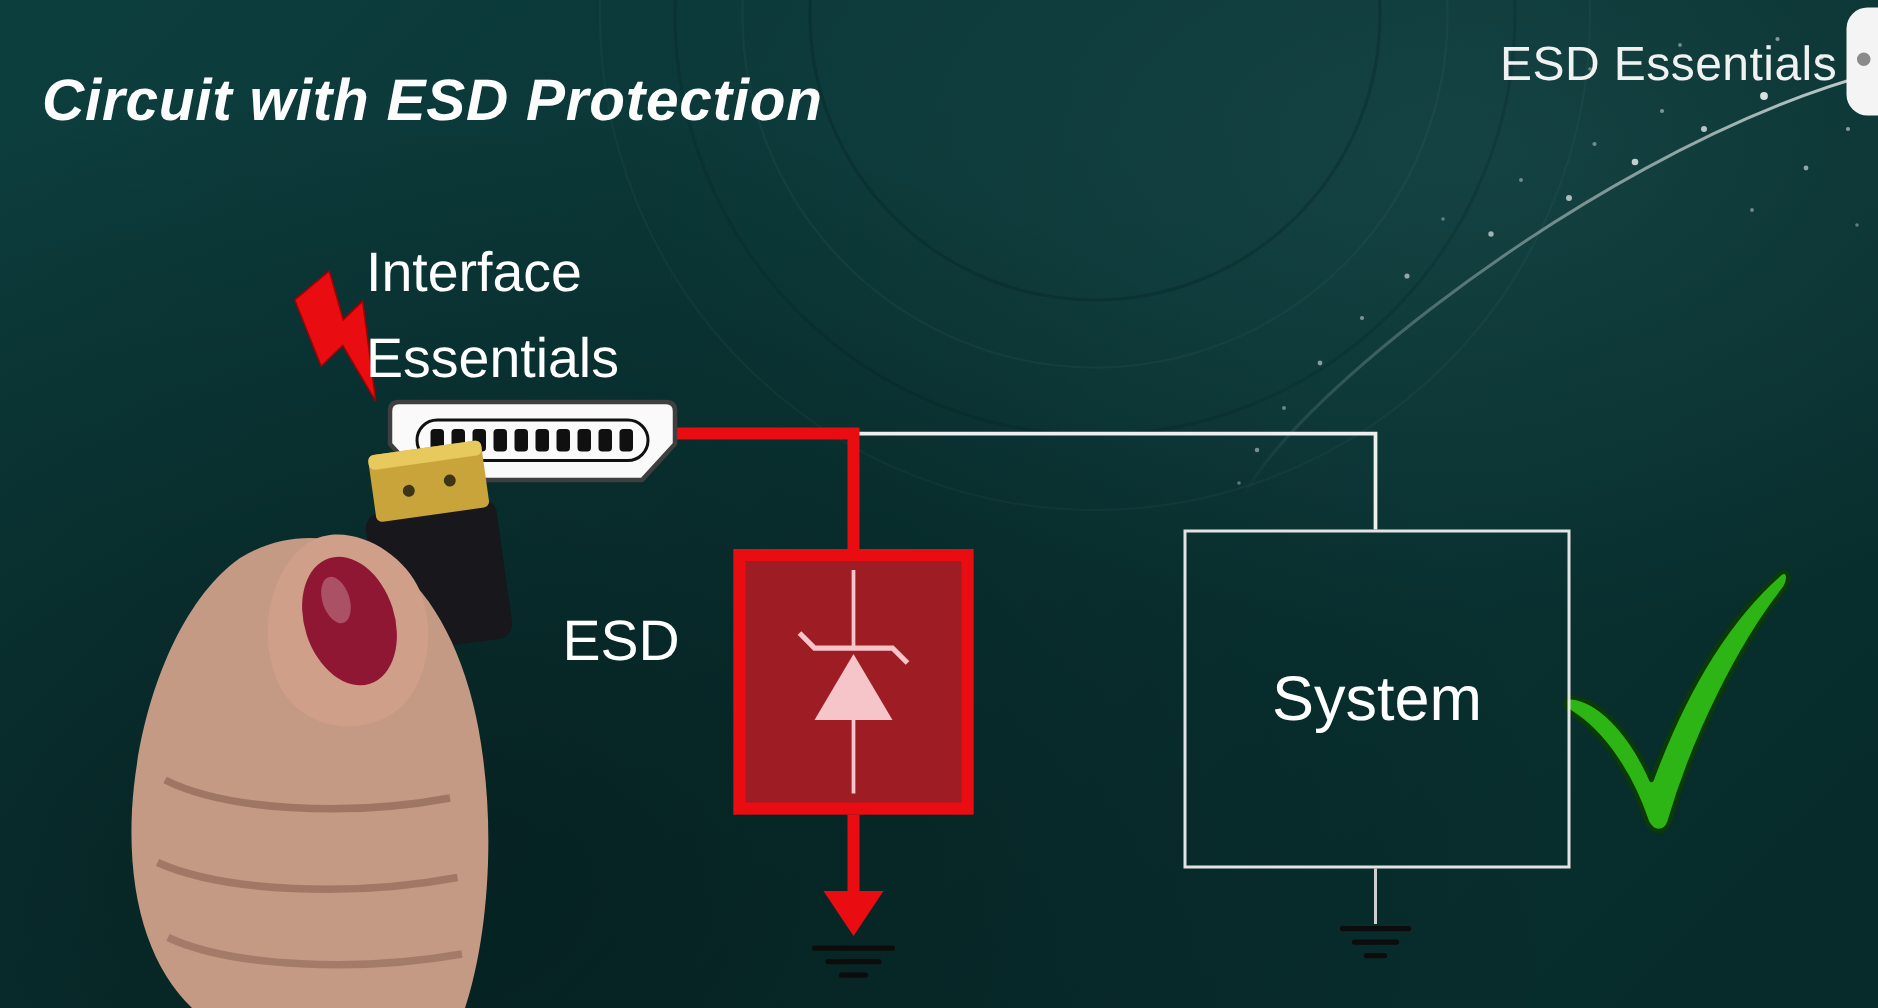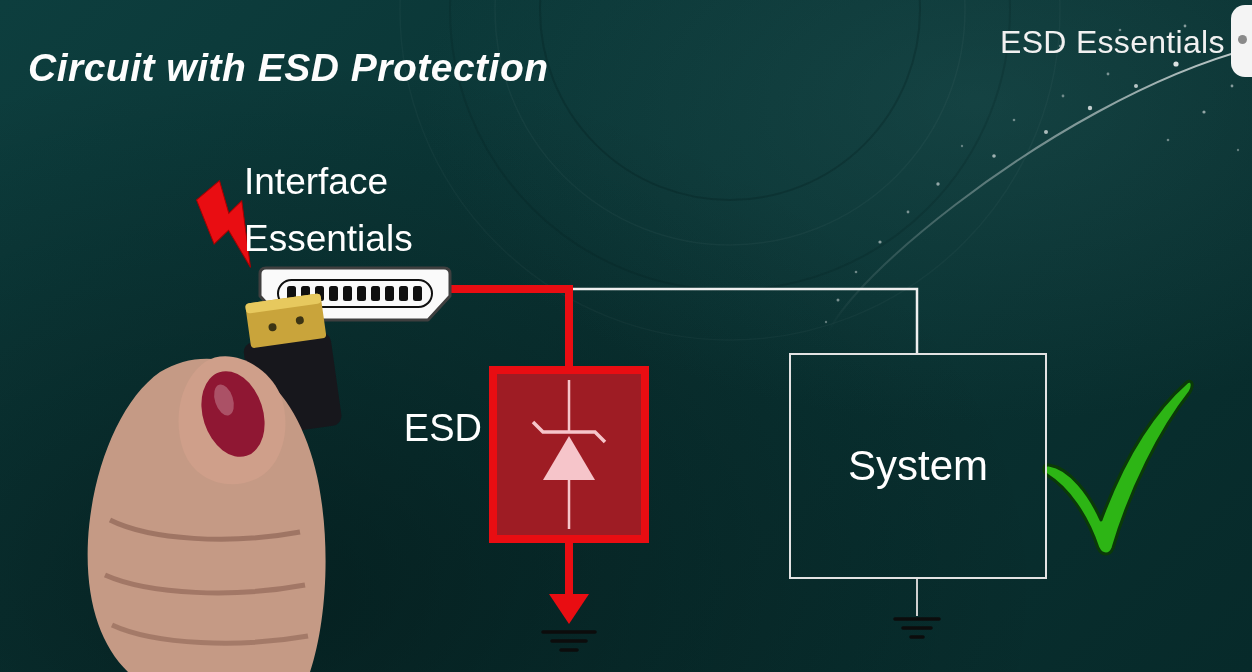--- a/index.html
+++ b/index.html
@@ -10,21 +10,21 @@
       radial-gradient(900px 520px at 78% 15%, rgba(46,104,104,0.30), rgba(0,0,0,0) 62%),
       radial-gradient(1100px 760px at 22% 88%, rgba(0,10,10,0.45), rgba(0,0,0,0) 70%),
       linear-gradient(135deg,#0d3e3e 0%, #0a3434 45%, #072a2a 100%);
   }
   .bg-decor,.scene{position:absolute;inset:0;width:1252px;height:672px;}
   .title{position:absolute;left:28px;top:20px;font-size:39px;letter-spacing:.5px;color:#fdfdfd;font-style:italic;}
   .brand{position:absolute;left:976px;top:24px;font-size:32px;letter-spacing:.3px;color:#f1f1f1;margin-left:24px;}
   .logo{position:absolute;right:0;top:5px;width:21px;height:72px;background:#f4f4f4;border-radius:14px 0 0 14px;}
   .logo .logo-dot{position:absolute;left:7px;top:30px;width:9px;height:9px;border-radius:50%;background:#8a8a8a;}
   .connector-label{position:absolute;left:244px;top:153px;width:242px;text-align:left;font-size:37px;line-height:57px;}
-  .esd-label{position:absolute;left:346px;top:400px;width:136px;text-align:right;font-size:38px;line-height:57px;}
+  .esd-label{position:absolute;left:346px;top:400px;width:136px;text-align:center;font-size:38px;line-height:57px;}
   .system-box{
     position:absolute;left:789px;top:353px;width:254px;height:222px;
     border:2px solid #e3e3e3;display:flex;flex-direction:column;align-items:center;justify-content:center;
     font-size:42px;line-height:58px;
   }
   .esd-box{
     position:absolute;left:489px;top:366px;width:144px;height:161px;
     border:8px solid var(--esd-red,#e90d12);background:var(--diode-box-fill,#9e1c24);
   }
   .esd-box svg{display:block;width:144px;height:161px;}

